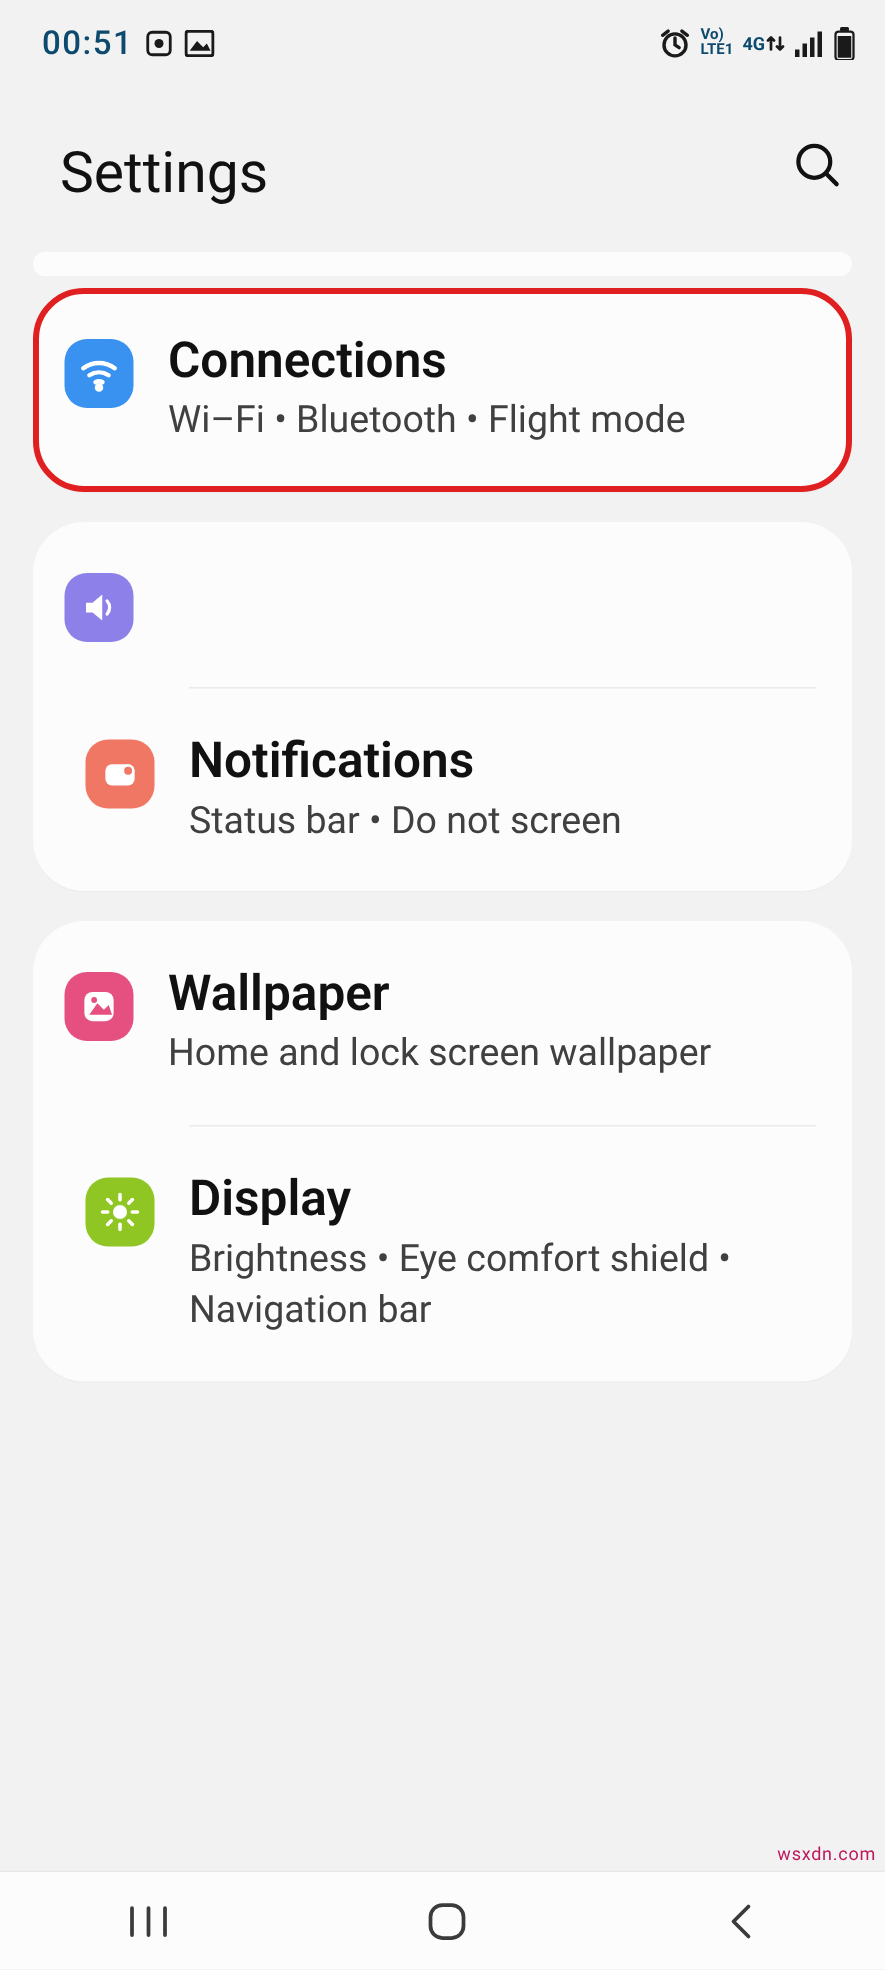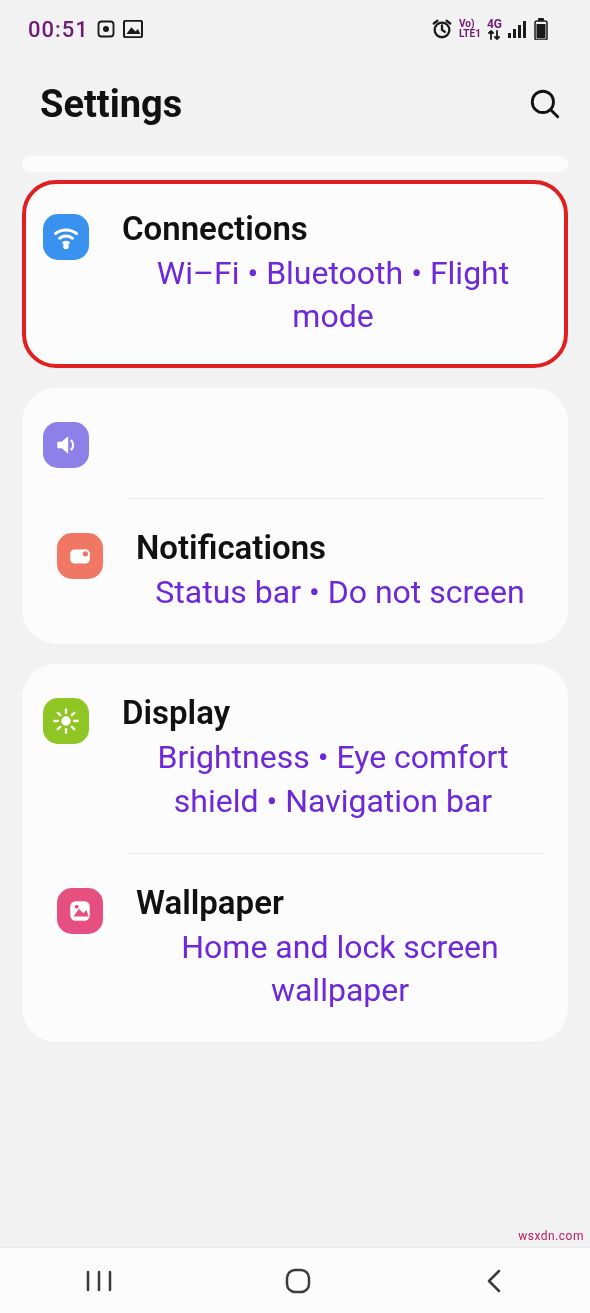--- a/index.html
+++ b/index.html
@@ -9,55 +9,55 @@
     background: #f2f2f2;
     font-family: -apple-system, BlinkMacSystemFont, "Segoe UI", Roboto, sans-serif;
     position: relative;
     overflow: hidden;
   }
   
   .status-bar {
     display: flex;
     justify-content: space-between;
     align-items: center;
-    padding: 10px 42px 6px 28px;
+    padding: 10px 20px 6px 28px;
     height: 54px;
-    color: #701a75;
+    color: #0c4a6e;
   }
   .status-left { display: flex; align-items: center; gap: 8px; font-weight: 500;}
   .status-time { font-size: 22px; letter-spacing: 1px; font-weight: 500;}
   .status-right { display: flex; align-items: center; gap: 6px; }
   .status-right svg { display:block;}
   .status-lte { font-size:10px; line-height:1; font-weight:700;}
   
   .header {
     display: flex;
     justify-content: space-between;
     align-items: center;
     padding: 28px 28px 30px 40px;
   }
-  .header-title { font-size: 38px; font-weight: 700; color: #111; }
+  .header-title { font-size: 38px; font-weight: 400; color: #111; margin-top: 12px; }
   
   .card-wrap { padding: 0 22px; }
   .card {
     background: #fcfcfc;
     border-radius: 34px;
     box-shadow: 0 1px 0 rgba(0,0,0,0.02);
     margin-bottom: 20px;
     overflow: hidden;
   }
   .highlighted {
     outline: 4px solid #e02020;
     outline-offset: -4px;
   }
   .row {
     display: flex;
     align-items: flex-start;
     padding: 30px 24px 30px 16px;
-    gap: 28px;
+    gap: 18px;
   }
   .row + .row {
     border-top: 1px solid #eaeaea;
     margin-left: 104px;
     padding-left: 0;
     margin-right:24px;
     padding-right:0;
   }
   .row + .row .icon-col { margin-left:-74px; }
   .icon-col {
@@ -67,21 +67,21 @@
     justify-content: center;
     padding-top:4px;
   }
   .icon-chip {
     width: 46px; height: 46px;
     border-radius: 15px;
     display: flex; align-items: center; justify-content: center;
   }
   .text-col { flex: 1; }
   .row-title { font-size: 33px; font-weight: 600; color: #111; line-height:1.15; margin-bottom:4px;}
-  .row-sub   { font-size: 32px; color: #6d28d9; line-height:1.35;text-align:center; }
+  .row-sub   { font-size: 25px; color: #404040; line-height:1.35; }
   
   .search-hint {
     height:16px; background:#fcfcfc; border-radius:34px; margin:0 22px 8px 22px;
   }
   
   .nav-bar {
     position: absolute;
     bottom: 0; left: 0; right: 0;
     height: 66px;
     background: #fcfcfc;
@@ -113,21 +113,21 @@
   <div class="status-right">
     <svg width="22" height="22" viewBox="0 0 24 24">
         <circle cx="12" cy="13" r="8" fill="none" stroke="#1a1a1a" stroke-width="2.5"></circle>
         <path d="M12 8v5l3 2" stroke="#1a1a1a" stroke-width="2.5" fill="none" stroke-linecap="round"></path>
         <path d="M3 6l4-3M21 6l-4-3" stroke="#1a1a1a" stroke-width="2.5" stroke-linecap="round"></path>
       </svg>
     <div style="display:flex;flex-direction:column;align-items:flex-start;">
       <span class="status-lte">Vo)</span>
       <span class="status-lte">LTE1</span>
     </div>
-    <div style="display:flex;flex-direction:column;align-items:center;">
+    <div style="display:flex;flex-direction:row;align-items:center;">
       <span class="status-lte" style="font-size:12px;">4G</span>
       <svg width="14" height="10" viewBox="0 0 14 10">
           <path d="M4 9V1M4 1l-2 2M4 1l2 2 M10 1v8M10 9l-2-2M10 9l2-2" stroke="#1a1a1a" stroke-width="1.8" fill="none" stroke-linecap="round"></path>
         </svg>
     </div>
     <svg width="20" height="18" viewBox="0 0 20 18">
         <rect x="0" y="13" width="3" height="5" fill="#1a1a1a"></rect>
         <rect x="5" y="9" width="3" height="9" fill="#1a1a1a"></rect>
         <rect x="10" y="5" width="3" height="13" fill="#1a1a1a"></rect>
         <rect x="15" y="1" width="3" height="17" fill="#1a1a1a"></rect>
@@ -192,20 +192,35 @@
             </svg>
           </div>
         </div>
         <div class="text-col">
           <div class="row-title">Notifications</div>
           <div class="row-sub">Status bar  •  Do not screen</div>
         </div>
       </div>
     </div>
     <div class="card">
+      <div class="row">
+        <div class="icon-col">
+          <div class="icon-chip" style="background:#e65081">
+            <svg width="26" height="26" viewBox="0 0 24 24">
+              <rect x="3" y="3" width="18" height="18" rx="5" fill="#fff"></rect>
+              <polygon points="6,17 11,10 15,14 18,11 20,17" fill="#e65081"></polygon>
+              <circle cx="9" cy="8" r="1.8" fill="#e65081"></circle>
+            </svg>
+          </div>
+        </div>
+        <div class="text-col">
+          <div class="row-title">Wallpaper</div>
+          <div class="row-sub">Home and lock screen wallpaper</div>
+        </div>
+      </div>
       <div class="row">
         <div class="icon-col">
           <div class="icon-chip" style="background:#90c624">
             <svg width="28" height="28" viewBox="0 0 24 24" fill="#fff">
               <circle cx="12" cy="12" r="4"></circle>
               <g stroke="#fff" stroke-width="2" stroke-linecap="round">
                 <line x1="12" y1="2" x2="12" y2="5"></line>
                 <line x1="12" y1="19" x2="12" y2="22"></line>
                 <line x1="2" y1="12" x2="5" y2="12"></line>
                 <line x1="19" y1="12" x2="22" y2="12"></line>
@@ -215,35 +230,20 @@
                 <line x1="17" y1="7" x2="19.1" y2="4.9"></line>
               </g>
             </svg>
           </div>
         </div>
         <div class="text-col">
           <div class="row-title">Display</div>
           <div class="row-sub">Brightness  •  Eye comfort shield  •  Navigation bar</div>
         </div>
       </div>
-      <div class="row">
-        <div class="icon-col">
-          <div class="icon-chip" style="background:#e65081">
-            <svg width="26" height="26" viewBox="0 0 24 24">
-              <rect x="3" y="3" width="18" height="18" rx="5" fill="#fff"></rect>
-              <polygon points="6,17 11,10 15,14 18,11 20,17" fill="#e65081"></polygon>
-              <circle cx="9" cy="8" r="1.8" fill="#e65081"></circle>
-            </svg>
-          </div>
-        </div>
-        <div class="text-col">
-          <div class="row-title">Wallpaper</div>
-          <div class="row-sub">Home and lock screen wallpaper</div>
-        </div>
-      </div>
     </div>
   </div>
 
 <div class="watermark">wsxdn.com</div>
 
 <div class="nav-bar">
   <svg width="26" height="22" viewBox="0 0 26 22">
       <line x1="2" y1="2" x2="2" y2="20" stroke="#3b3b3b" stroke-width="2.5" stroke-linecap="round"></line>
       <line x1="13" y1="2" x2="13" y2="20" stroke="#3b3b3b" stroke-width="2.5" stroke-linecap="round"></line>
       <line x1="24" y1="2" x2="24" y2="20" stroke="#3b3b3b" stroke-width="2.5" stroke-linecap="round"></line>

